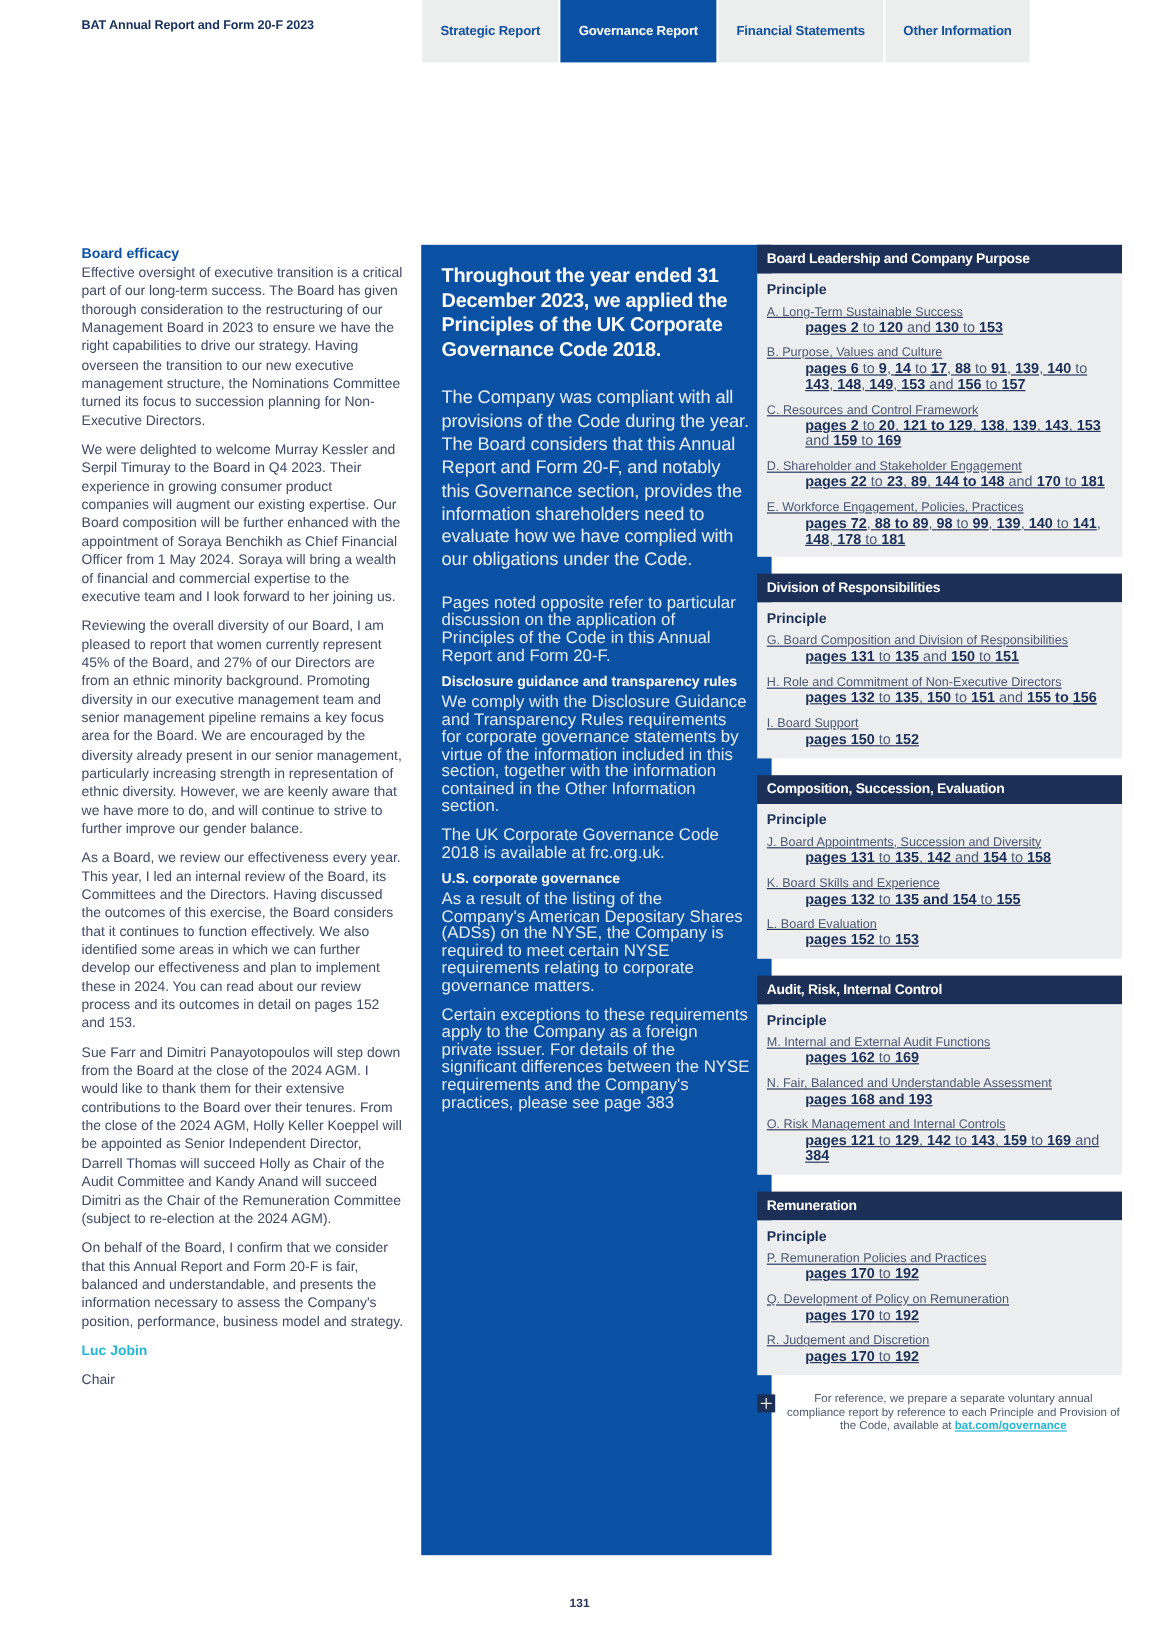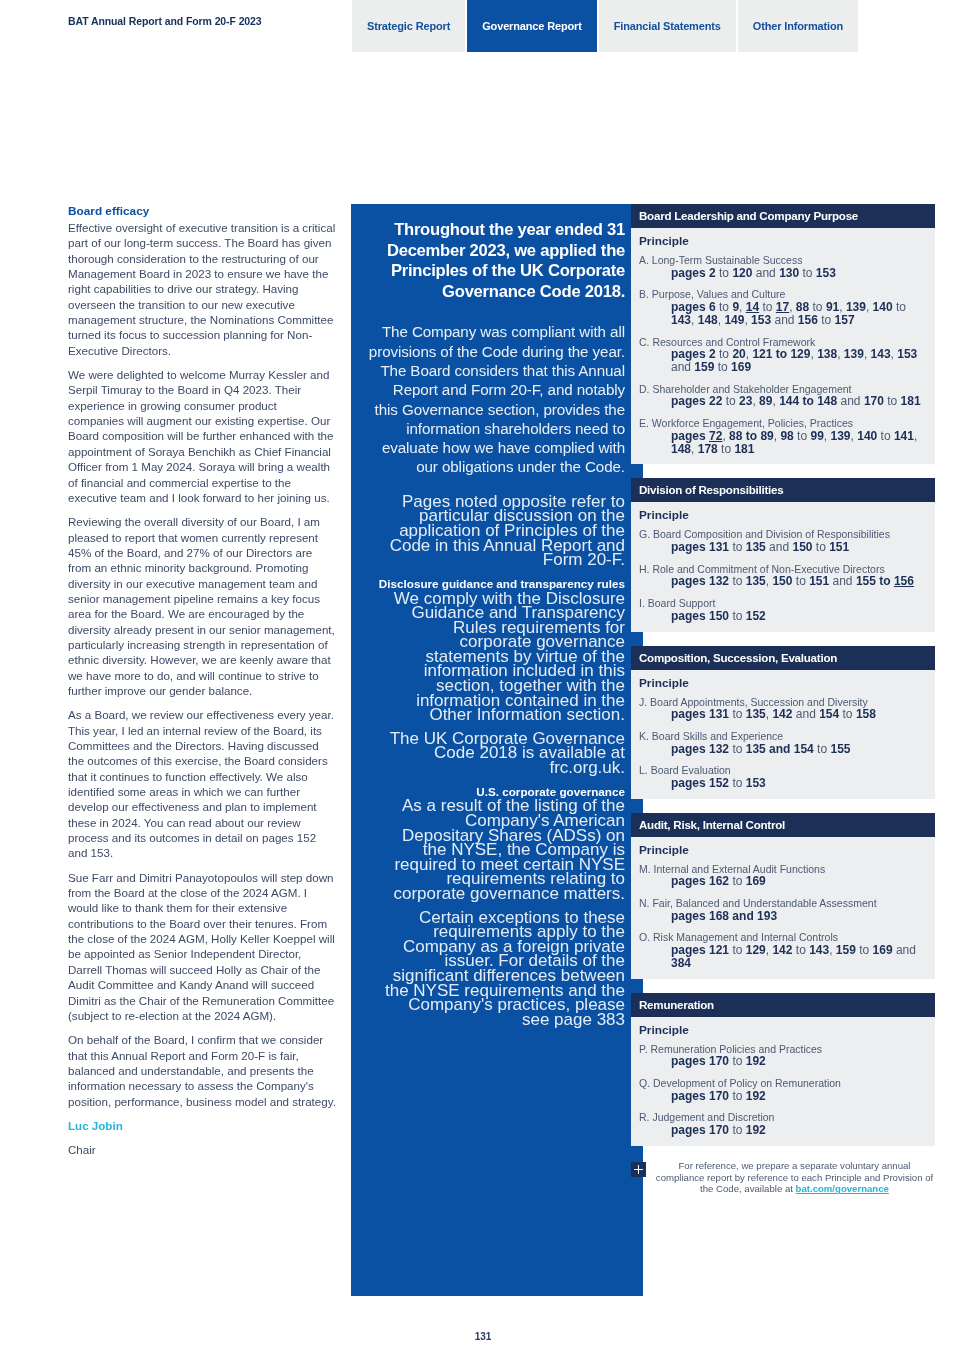--- a/index.html
+++ b/index.html
@@ -95,40 +95,39 @@
   
   .panel-blue {
     position: absolute;
     left: 351px;
     top: 204px;
     width: 292px;
     height: 1092px;
     background: #0b51a3;
     color: #ffffff;
     padding: 16px 18px 16px 17px;
-    text-align: right;
   }
   .panel-blue .lead {
     margin: 0 0 20px 0;
     font-size: 16.6px;
     line-height: 20.6px;
     font-weight: bold;
     letter-spacing: -0.25px;
     color: #ffffff;
   }
   .panel-blue .sub {
     margin: 0 0 18px 0;
     font-size: 15.2px;
     line-height: 19.3px;
     color: #e9eff7;
     letter-spacing: -0.1px;
   }
   .panel-blue p.body {
-    margin: 0 0 9px 16px;
-    font-size: 17px;
+    margin: 0 0 9px 0;
+    font-size: 14px;
     line-height: 14.6px;
     color: #e4ecf5;
   }
   .panel-blue h4 {
     margin: 0 0 0 0;
     font-size: 11.7px;
     line-height: 14.8px;
     font-weight: bold;
     color: #ffffff;
   }
@@ -154,21 +153,21 @@
     background: #eceef0;
     padding: 6px 8px 9px 8px;
   }
   .card-body .principle {
     font-size: 11.8px;
     font-weight: bold;
     color: #1b2f57;
     margin: 0 0 6px 0;
     line-height: 14px;
   }
-  .entry { margin-bottom: 9px; }
+  .entry { margin-bottom: 9px; text-decoration: underline; }
   .entry:last-child { margin-bottom: 0; }
   .entry .etitle {
     font-size: 10.5px;
     line-height: 12.6px;
     color: #4a5costly;
     color: #4c5a73;
   }
   .entry .epages {
     font-size: 12px;
     line-height: 12.8px;

